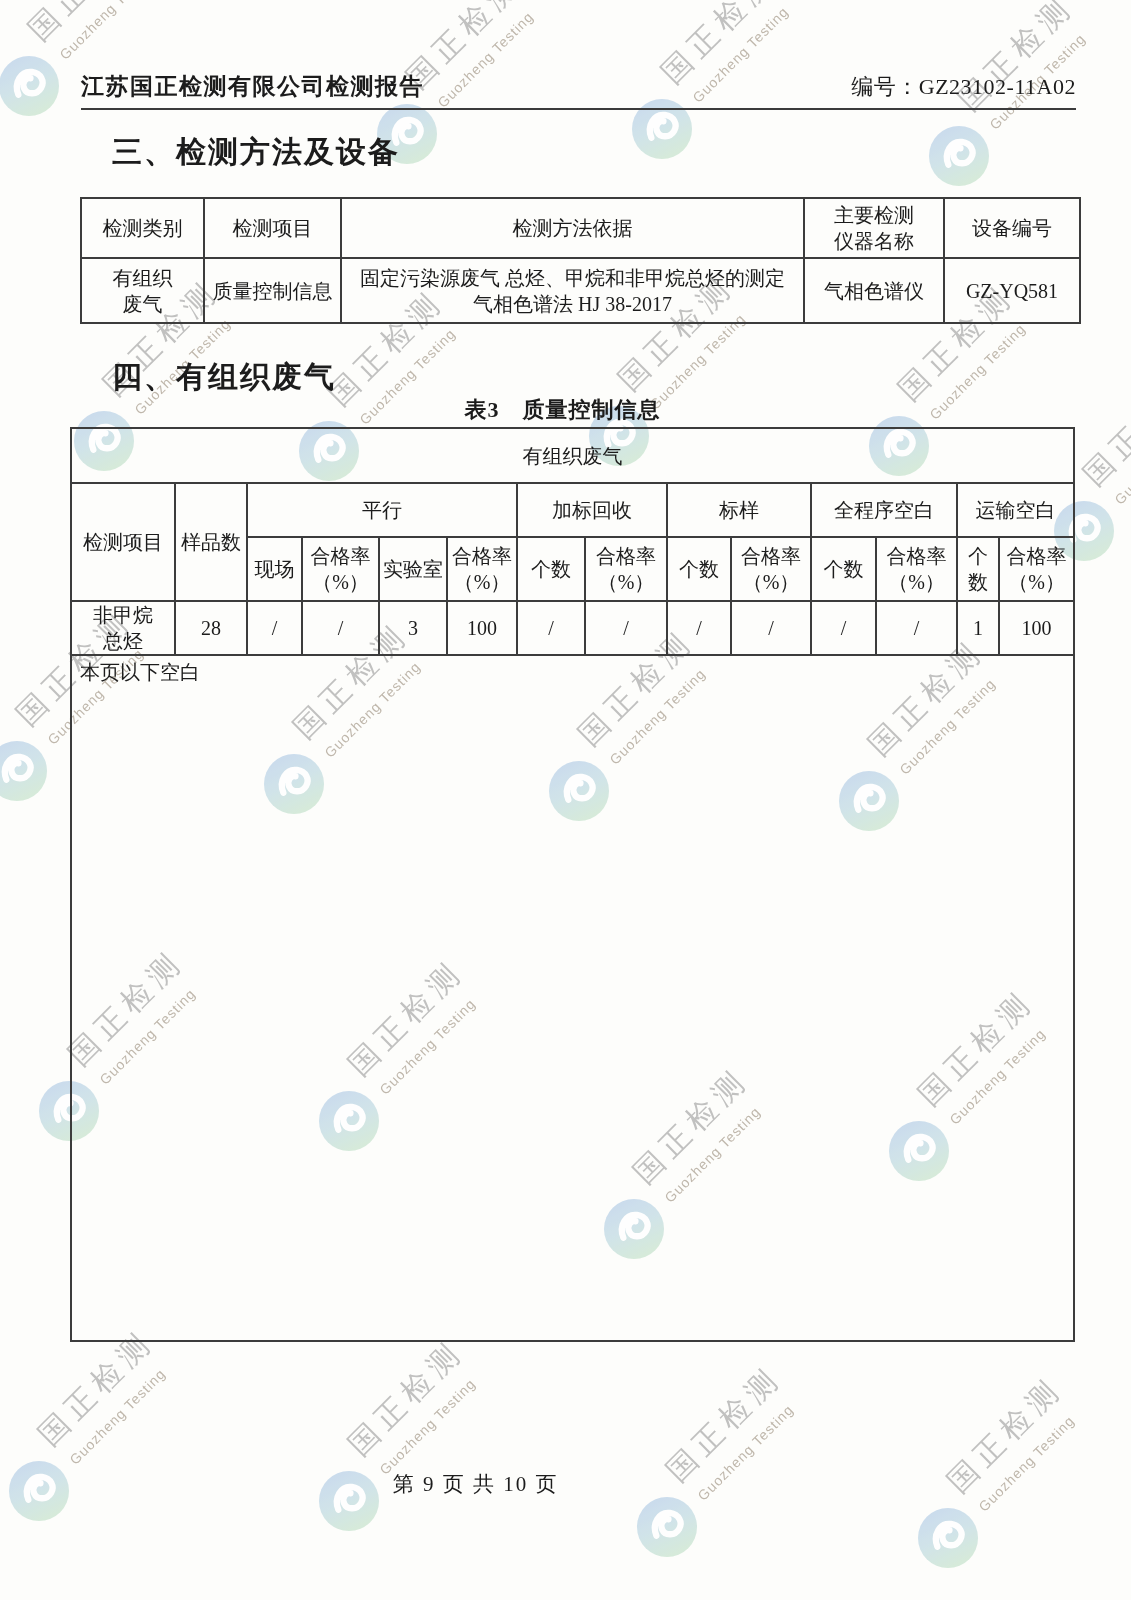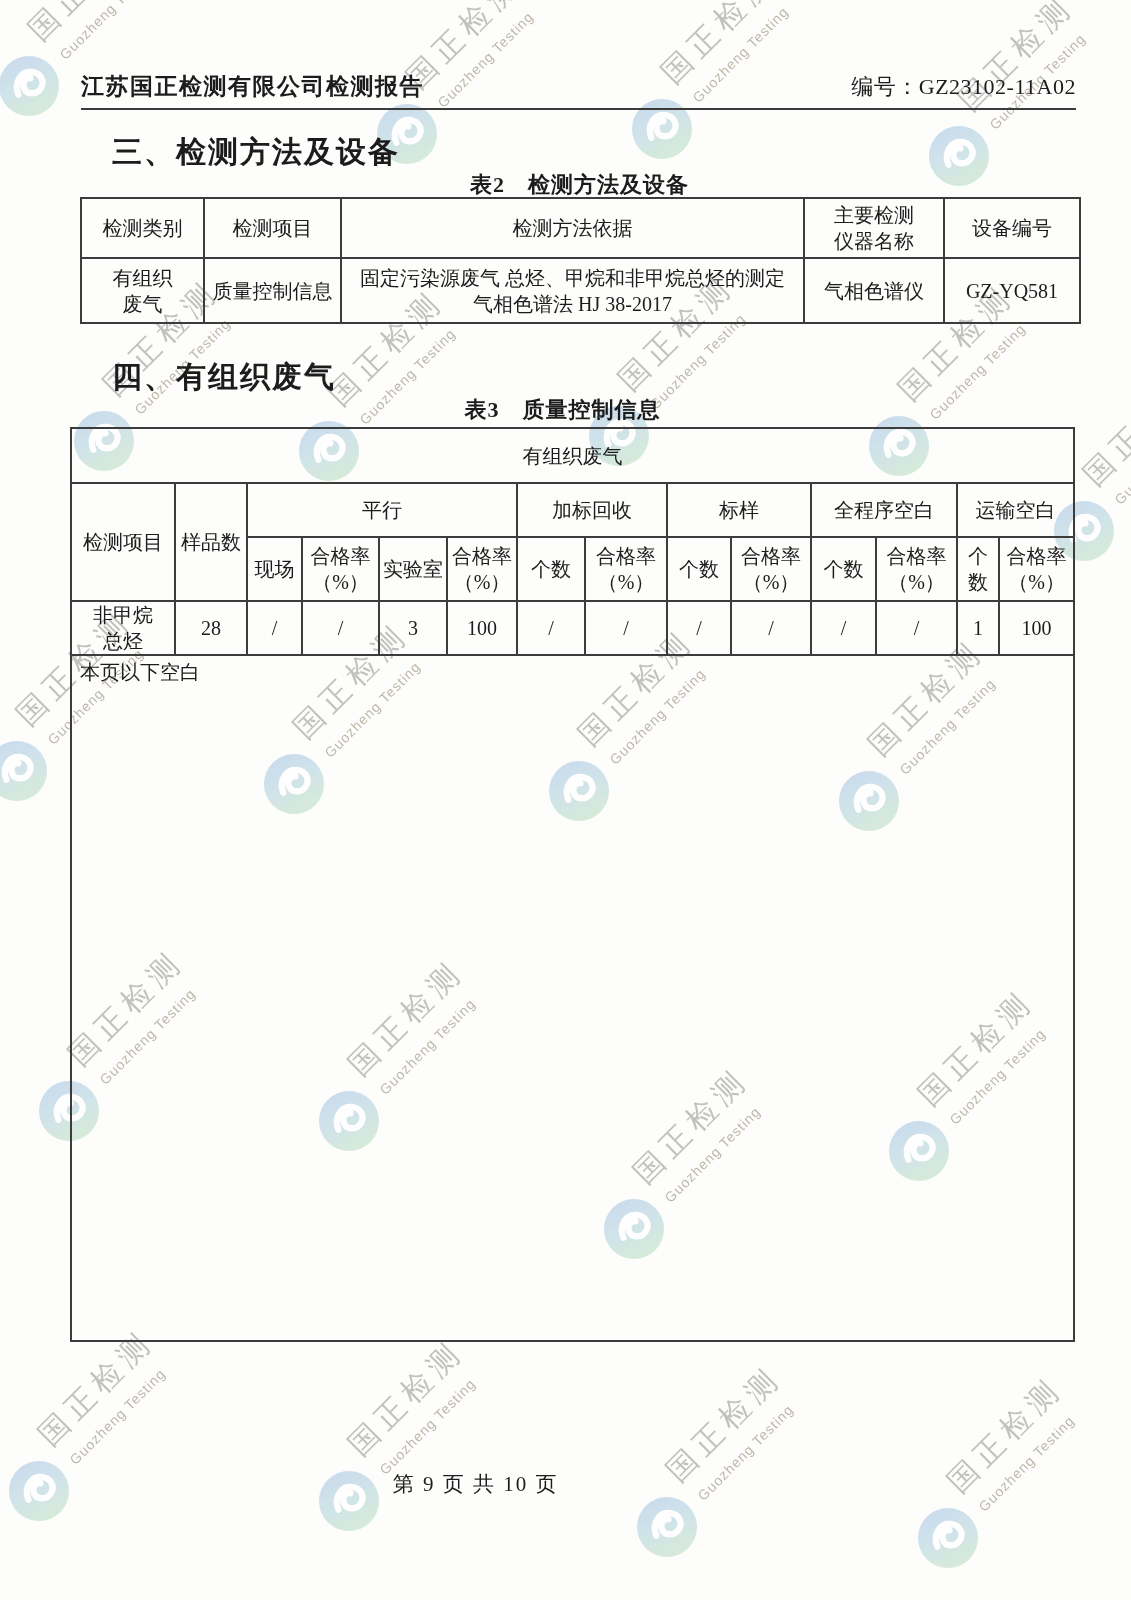--- a/index.html
+++ b/index.html
@@ -388,21 +388,20 @@
 
 <div id="content">
 
   <div class="header">
     <span class="header-title">江苏国正检测有限公司检测报告</span>
     <span class="header-no">编号：GZ23102-11A02</span>
   </div>
 
   <h2 class="sec-heading" id="sec3-heading">三、检测方法及设备</h2>
 
-  <div class="tbl-caption" id="t2-caption">表2　检测方法及设备</div>
 
   <table id="table2">
     <colgroup>
       <col style="width:123px">
         <col style="width:137px">
         <col style="width:463px">
         <col style="width:140px">
         <col style="width:136px">
     </colgroup>
     <tbody>

